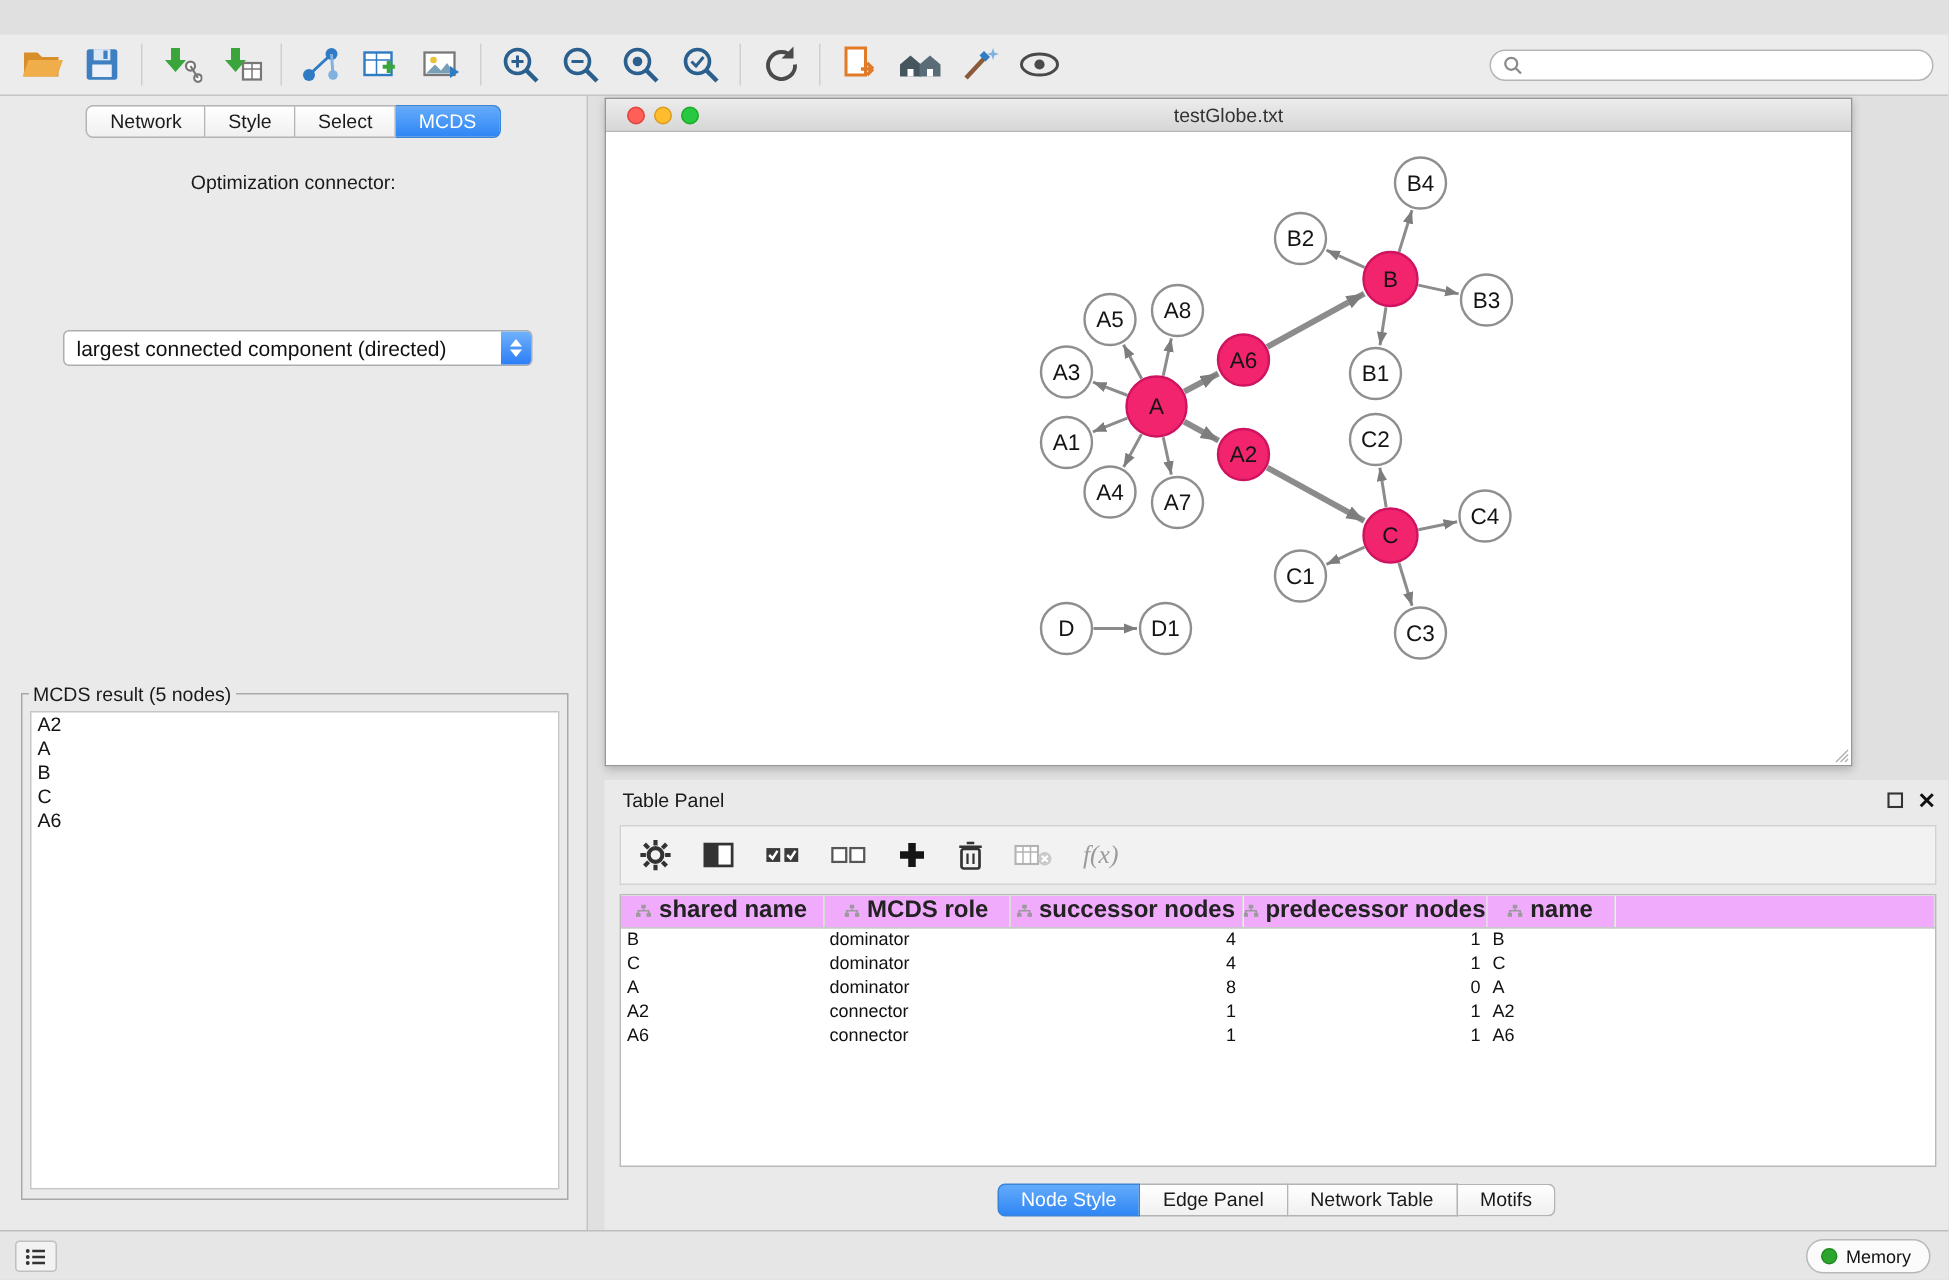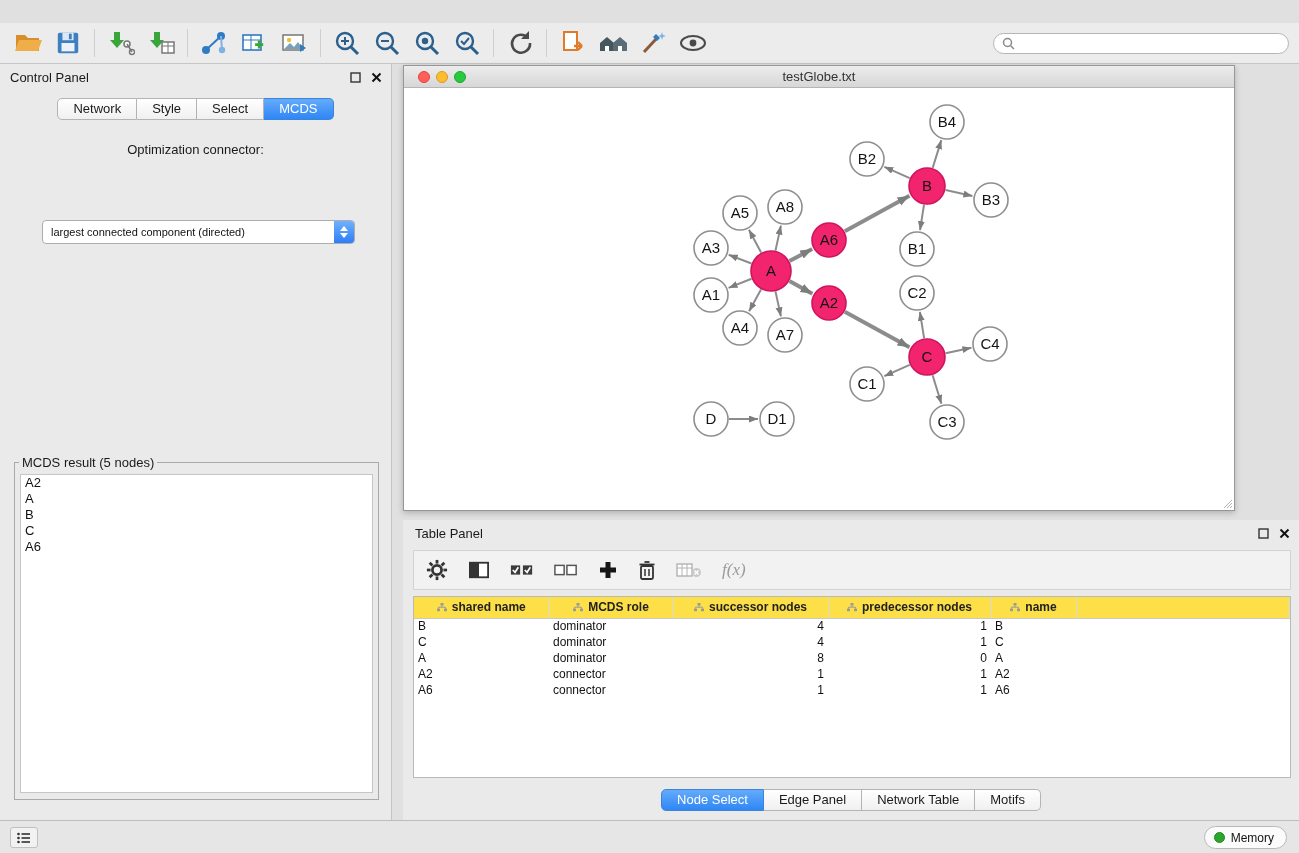--- a/index.html
+++ b/index.html
@@ -35,21 +35,21 @@
 
   .seg-tabs { display:flex; justify-content:center; margin-top:6px; }
   .seg-tab { height:22px; line-height:20px; font-size:13px; color:#1a1a1a; padding:0 15px;
     background:linear-gradient(#ffffff,#f0f0f0); border:1px solid #b4b4b4; border-left:none; }
   .seg-tab:first-child { border-left:1px solid #b4b4b4; border-radius:5px 0 0 5px; }
   .seg-tab:last-child { border-radius:0 5px 5px 0; }
   .seg-tab.active { background:linear-gradient(#64abfb,#2f86f5); color:#fff; border-color:#3b85d8; }
 
   .opt-label { margin-top:22px; text-align:center; font-size:13px; color:#1a1a1a; }
   .criterion-select { position:absolute; left:42px; top:156px; width:313px; height:24px; background:#fff;
-    border:1px solid #adadad; border-radius:4px; font-size:11px; line-height:22px; padding-left:8px; color:#111; }
+    border:1px solid #adadad; border-radius:4px; font-size:14px; line-height:22px; padding-left:8px; color:#111; }
   .criterion-select .stepper { position:absolute; right:0; top:0; bottom:0; width:20px; border-radius:0 3px 3px 0;
     background:linear-gradient(#6fb1fc,#2d7ef7); display:flex; flex-direction:column; align-items:center; justify-content:center; gap:2px; }
   .tri-up { width:0; height:0; border-left:4px solid transparent; border-right:4px solid transparent; border-bottom:5px solid #fff; }
   .tri-dn { width:0; height:0; border-left:4px solid transparent; border-right:4px solid transparent; border-top:5px solid #fff; }
 
   .mac-btn { height:22px; padding:0 13px; font-size:13px; color:#1a1a1a; background:linear-gradient(#ffffff,#f1f1f1);
     border:1px solid #b2b2b2; border-radius:4px; font-family:"Liberation Sans",sans-serif; }
   .btn-row { position:absolute; left:0; top:190px; width:392px; display:flex; justify-content:center; gap:14px; }
 
   .result-fieldset { position:absolute; left:14px; right:12px; top:391px; bottom:20px;
@@ -70,22 +70,22 @@
   
   .table-panel { position:absolute; left:403px; top:520px; width:896px; height:300px; background:#eaeaea; }
   .tp-toolbar { position:absolute; top:30px; left:10px; right:8px; height:40px; background:#f2f2f2;
     border:1px solid #d2d2d2; display:flex; align-items:center; padding-left:12px; gap:20px; }
   .tp-icon { display:flex; align-items:center; justify-content:center; height:28px; }
   .fx-label { font-family:"Liberation Serif", serif; font-style:italic; font-size:17px; color:#9a9a9a; }
 
   .tp-table-wrap { position:absolute; top:76px; left:10px; right:8px; bottom:42px; background:#fff;
     border:1px solid #b9b9b9; overflow:hidden; }
   table.data-table { border-collapse:collapse; table-layout:fixed; width:100%; }
-  table.data-table th { height:21px; background:#fde047; border-bottom:1px solid #c9c9c9; border-right:1px solid #dadada;
-    font-size:12px; font-weight:bold; color:#222; text-align:center; white-space:nowrap; overflow:hidden; }
+  table.data-table th { height:21px; background:#f0abfc; border-bottom:1px solid #c9c9c9; border-right:1px solid #dadada;
+    font-size:16px; font-weight:bold; color:#222; text-align:center; white-space:nowrap; overflow:hidden; }
   table.data-table th .th-inner { display:flex; align-items:center; justify-content:center; gap:5px; }
   table.data-table td { height:16px; font-size:12px; color:#111; white-space:nowrap; overflow:hidden; padding:0 4px; }
   td.al { text-align:left; padding-left:12px; }
   td.ar { text-align:right; padding-right:18px; }
 
   .tp-tabs { position:absolute; bottom:9px; left:0; width:100%; display:flex; justify-content:center; }
 
   
   .statusbar { position:absolute; left:0; right:0; bottom:0; height:33px; background:#e6e6e6; border-top:1px solid #bdbdbd;padding-left:28px; }
   .list-btn { position:absolute; left:10px; top:6px; width:28px; height:21px; border:1px solid #c0c0c0; border-radius:3px;
@@ -226,36 +226,20 @@
     <div class="searchbox">
       <svg width="13" height="13" viewBox="0 0 13 13">
           <circle cx="5.5" cy="5.5" r="4" fill="none" stroke="#8a8a8a" stroke-width="1.5"></circle>
           <line x1="8.5" y1="8.5" x2="12" y2="12" stroke="#8a8a8a" stroke-width="1.5"></line>
         </svg>
       <input type="text" value="" style="">
     </div>
   </div>
 
   <div class="control-panel">
-    <div class="panel-header">
-      <span class="panel-title">Control Panel</span>
-      <span class="ph-icons">
-        <span class="ph-icon">
-          <svg width="11" height="11" viewBox="0 0 11 11">
-              <rect x="1" y="1" width="9" height="9" fill="none" stroke="#333" stroke-width="1.4"></rect>
-            </svg>
-        </span>
-        <span class="ph-icon">
-          <svg width="11" height="11" viewBox="0 0 11 11">
-              <line x1="1.5" y1="1.5" x2="9.5" y2="9.5" stroke="#111" stroke-width="2"></line>
-              <line x1="9.5" y1="1.5" x2="1.5" y2="9.5" stroke="#111" stroke-width="2"></line>
-            </svg>
-        </span>
-      </span>
-    </div>
 
     <div class="seg-tabs" id="cp-tabs">
         <div class="seg-tab">Network</div>
         <div class="seg-tab">Style</div>
         <div class="seg-tab">Select</div>
         <div class="seg-tab active">MCDS</div>
       </div>
 
     <div class="opt-label">Optimization connector:</div>
 
@@ -603,21 +587,21 @@
               <td class="ar">1</td>
               <td class="ar">1</td>
               <td class="al">A6</td>
               <td></td>
             </tr>
           </tbody>
       </table>
     </div>
 
     <div class="tp-tabs seg-tabs" id="bottom-tabs" style="margin-top:0">
-        <div class="seg-tab active">Node Select</div>
+        <div class="seg-tab active">Node Style</div>
         <div class="seg-tab">Edge Panel</div>
         <div class="seg-tab">Network Table</div>
         <div class="seg-tab">Motifs</div>
       </div>
   </div>
 
   <div class="statusbar">
     <span class="list-btn">
       <svg width="14" height="12" viewBox="0 0 14 12">
           <circle cx="1.5" cy="2" r="1.3" fill="#333"></circle>

